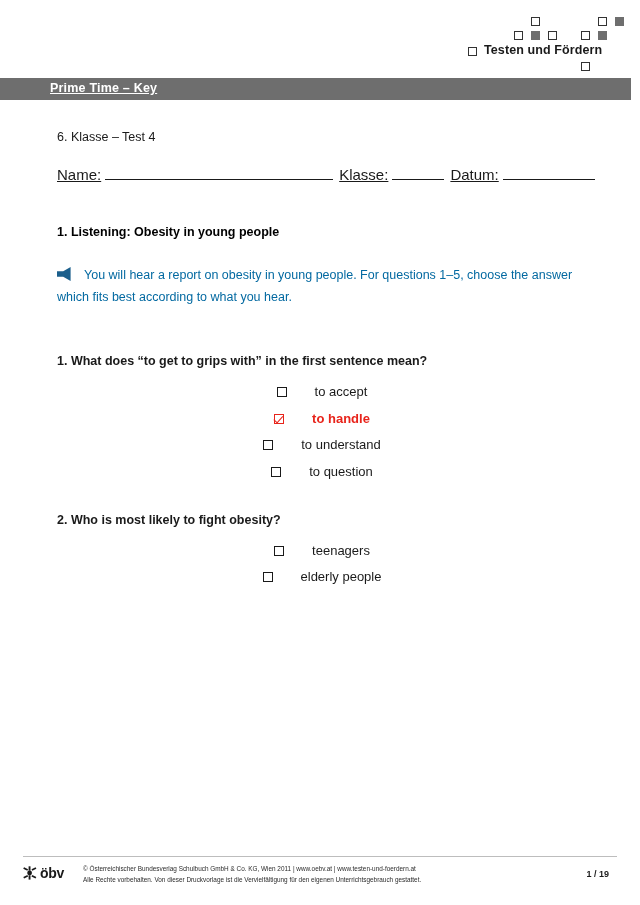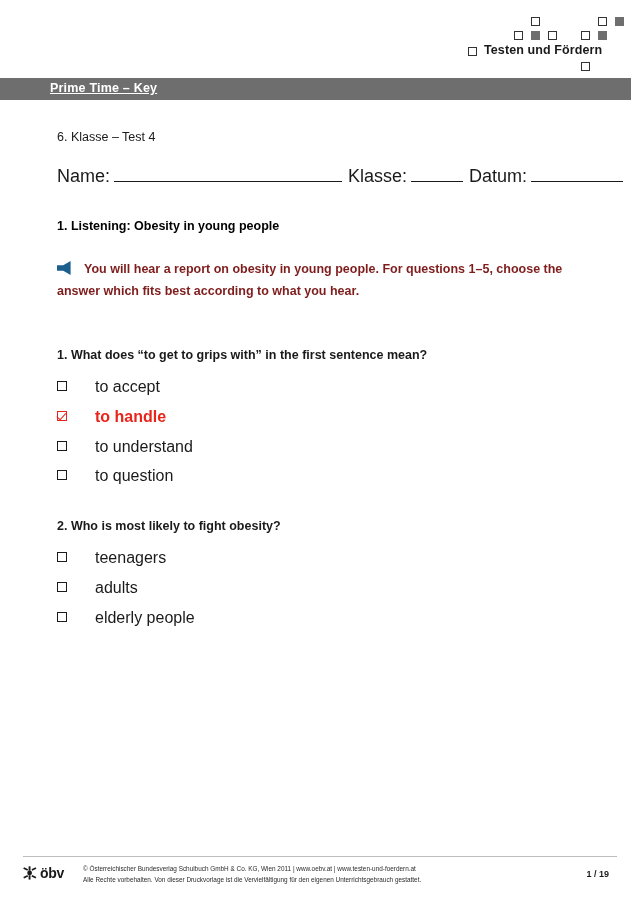--- a/index.html
+++ b/index.html
@@ -78,24 +78,25 @@
     width: 530px;
   }
 
   .testline {
     font-size: 12.5px;
     color: #1a1a1a;
     margin: 0 0 22px 0;
   }
 
   .fieldrow {
-    font-size: 18px;
-    color: #1a1a1a;
-    margin: 0 0 32px 0;
+    font-size: 15px;
+    color: #1a1a1a;
+    margin: 0 0 42px 0;
     white-space: nowrap;
+    text-decoration: underline;
   }
   .fieldrow .lbl { }
   .rule {
     display: inline-block;
     border-bottom: 1px solid #1a1a1a;
     vertical-align: baseline;
     height: 12px;
     margin: 0 6px 0 4px;
   }
   .rule.name  { width: 228px; }
@@ -104,24 +105,24 @@
 
   h2.section {
     font-size: 12.5px;
     font-weight: bold;
     margin: 0 0 26px 0;
     color: #000000;
   }
 
   .instruction {
     font-size: 12.5px;
-    font-weight: bold;
+    font-weight: normal;
     line-height: 1.72;
     margin: 0 0 46px 0;
-    color: #7f1d1d;
+    color: #0369a1;
     position: relative;
     padding-left: 0;
   }
   .speaker-icon {
     display: inline-block;
     width: 20px;
     height: 14px;
     position: relative;
     vertical-align: -2px;
     margin-right: 7px;
@@ -135,21 +136,22 @@
     font-size: 12.5px;
     font-weight: bold;
     margin: 0 0 17px 0;
     color: #1a1a1a;
   }
 
   .option {
     display: flex;
     align-items: flex-start;
     margin-bottom: 13px;
-    font-size: 16px;
+    font-size: 13px;
+    justify-content: center;
   }
   .option:last-child { margin-bottom: 0; }
 
   .cbox {
     width: 10px;
     height: 10px;
     box-sizing: border-box;
     border: 1.4px solid #1a1a1a;
     background: #ffffff;
     flex: 0 0 auto;
@@ -284,24 +286,20 @@
         <div class="option">
           <span class="cbox"></span>
           <span class="opt-label">to question</span>
         </div>
       </div>
       <div class="question-block">
         <h3 class="qtitle">2. Who is most likely to fight obesity?</h3>
         <div class="option">
           <span class="cbox"></span>
           <span class="opt-label">teenagers</span>
-        </div>
-        <div class="option">
-          <span class="cbox"></span>
-          <span class="opt-label">adults</span>
         </div>
         <div class="option">
           <span class="cbox"></span>
           <span class="opt-label">elderly people</span>
         </div>
       </div>
     </div>
 
 </div>
 

